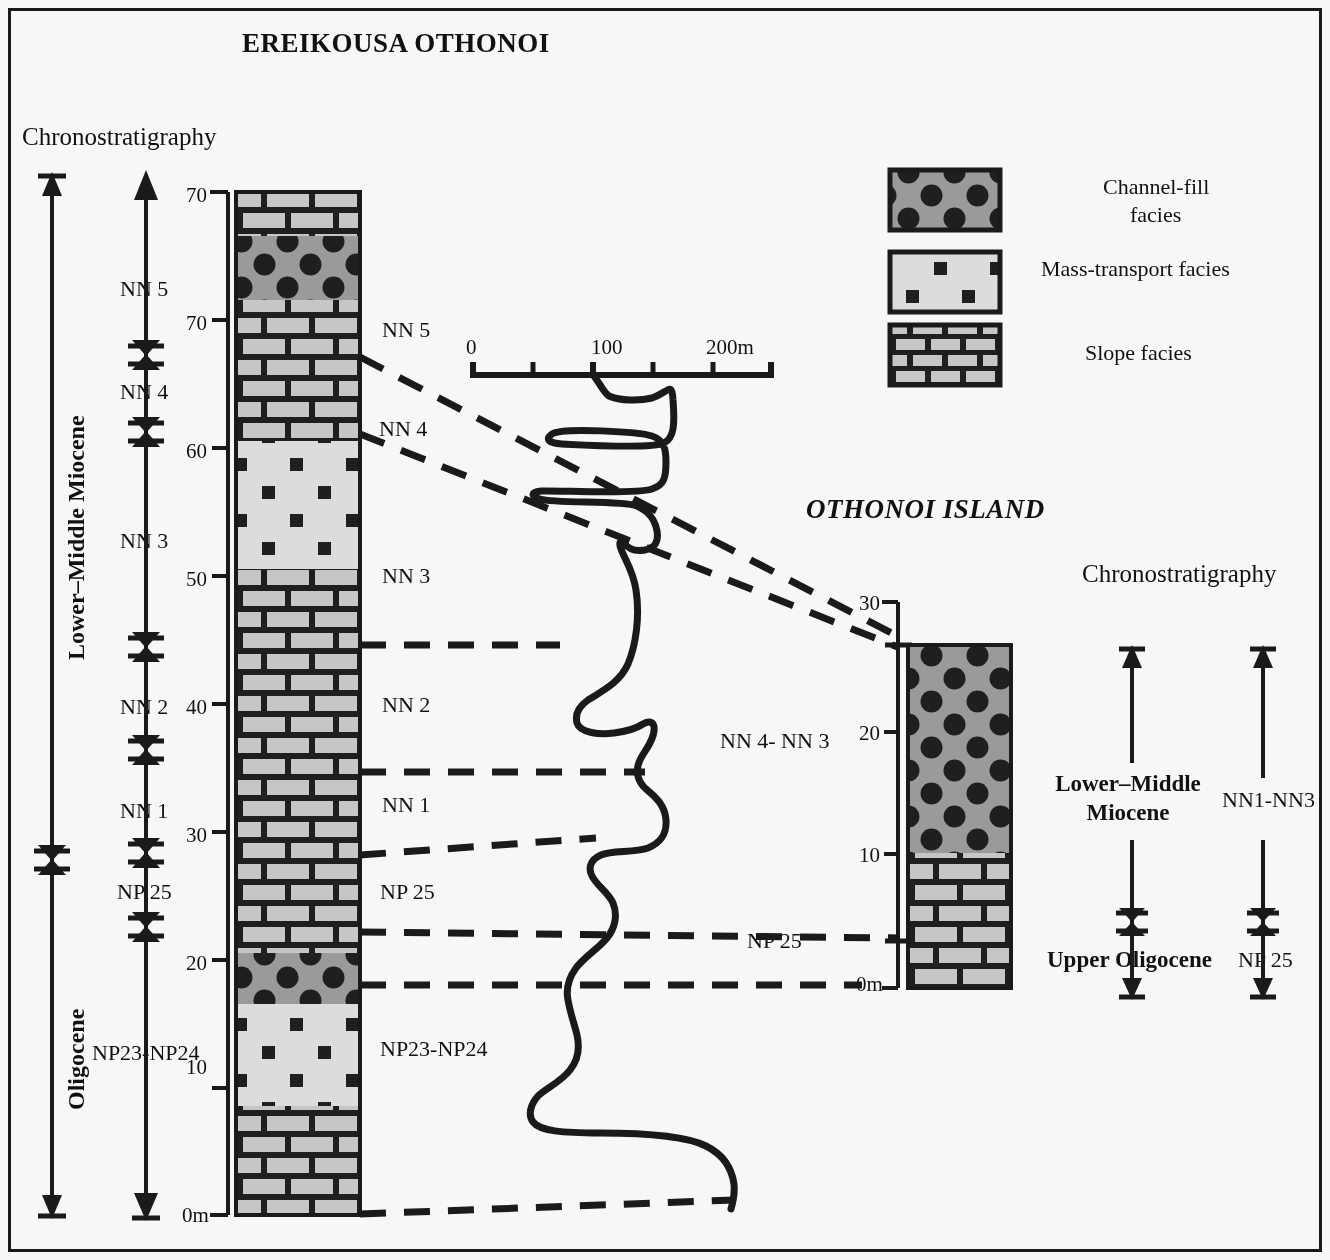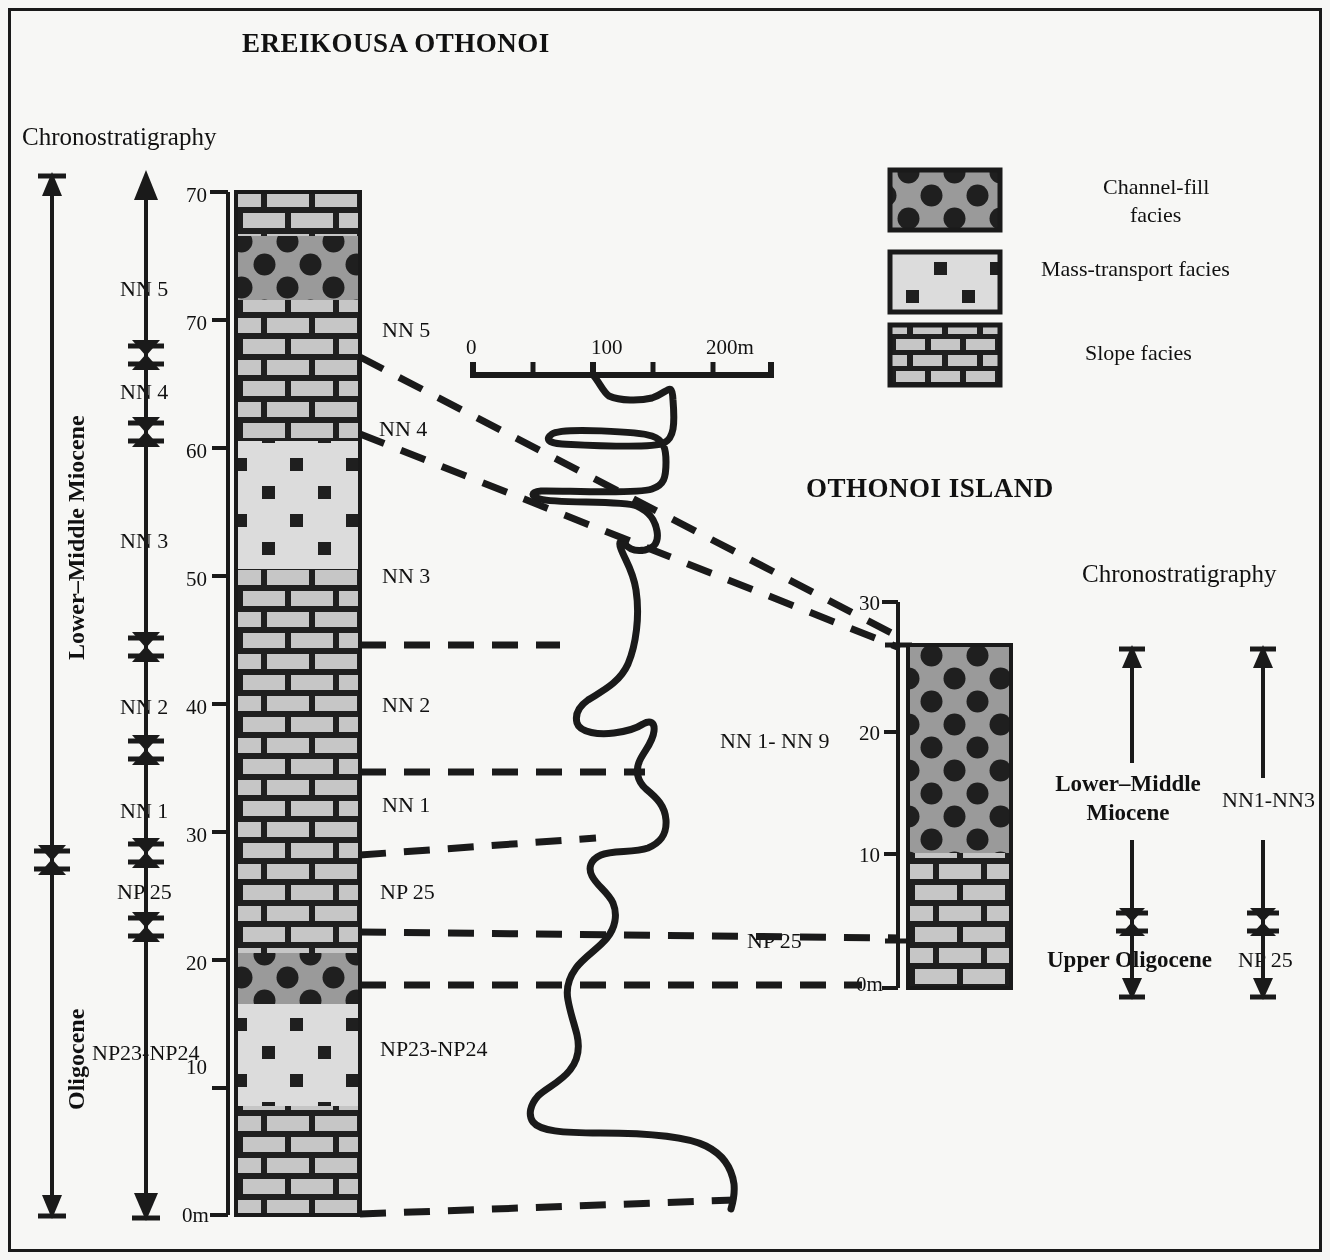--- a/index.html
+++ b/index.html
@@ -75,21 +75,21 @@
 <body>
 
 <div id="figure">
 
   <div id="frame"></div>
 
   <div class="txt title" style="left:242px; top:30px;">EREIKOUSA OTHONOI</div>
 
   <div class="txt chrono-head" style="left:22px; top:124px;">Chronostratigraphy</div>
 
-  <div class="txt title" style="left:806px; top:475px;">OTHONOI ISLAND</div>
+  <div class="txt title" style="left:806px; top:496px;font-style:italic;">OTHONOI ISLAND</div>
 
   <div class="txt chrono-head" style="left:1082px; top:561px;">Chronostratigraphy</div>
 
   <div class="txt vert-lbl" style="left:64px; top:660px;">Lower–Middle Miocene</div>
   <div class="txt vert-lbl" style="left:64px; top:1110px;">Oligocene</div>
 
   <div class="txt zone-lbl" style="left:120px; top:278px;">NN 5</div>
   <div class="txt zone-lbl" style="left:120px; top:381px;">NN 4</div>
   <div class="txt zone-lbl" style="left:120px; top:530px;">NN 3</div>
   <div class="txt zone-lbl" style="left:120px; top:696px;">NN 2</div>
@@ -112,21 +112,21 @@
   <div class="txt zone-lbl" style="left:382px; top:565px;">NN 3</div>
   <div class="txt zone-lbl" style="left:382px; top:694px;">NN 2</div>
   <div class="txt zone-lbl" style="left:382px; top:794px;">NN 1</div>
   <div class="txt zone-lbl" style="left:380px; top:881px;">NP 25</div>
   <div class="txt zone-lbl" style="left:380px; top:1038px;">NP23-NP24</div>
 
   <div class="txt scale-lbl" style="left:466px; top:337px;">0</div>
   <div class="txt scale-lbl" style="left:591px; top:337px;">100</div>
   <div class="txt scale-lbl" style="left:706px; top:337px;">200m</div>
 
-  <div class="txt zone-lbl" style="left:720px; top:730px;">NN 1- NN 9</div>
+  <div class="txt zone-lbl" style="left:720px; top:730px;">NN 4- NN 3</div>
   <div class="txt zone-lbl" style="left:747px; top:930px;">NP 25</div>
 
   <div class="txt scale-lbl" style="left:859px; top:593px;">30</div>
   <div class="txt scale-lbl" style="left:859px; top:723px;">20</div>
   <div class="txt scale-lbl" style="left:859px; top:845px;">10</div>
   <div class="txt scale-lbl" style="left:856px; top:974px;">0m</div>
 
   <div class="txt bold-lbl center-lbl" style="left:1040px; top:772px; width:176px;">Lower–Middle</div>
   <div class="txt bold-lbl center-lbl" style="left:1040px; top:780px; width:176px;margin-top:21px;">Miocene</div>
   <div class="txt bold-lbl" style="left:1040px; top:948px;margin-left:7px;">Upper Oligocene</div>

